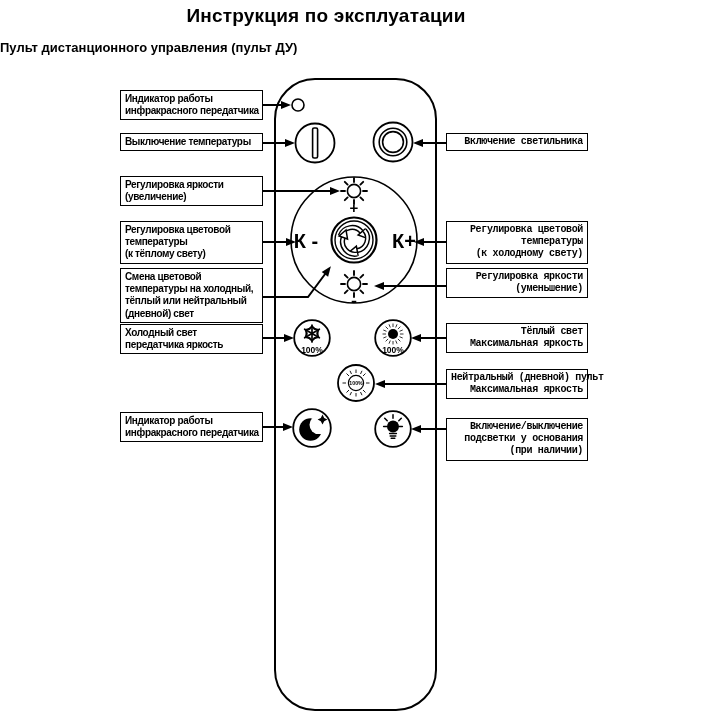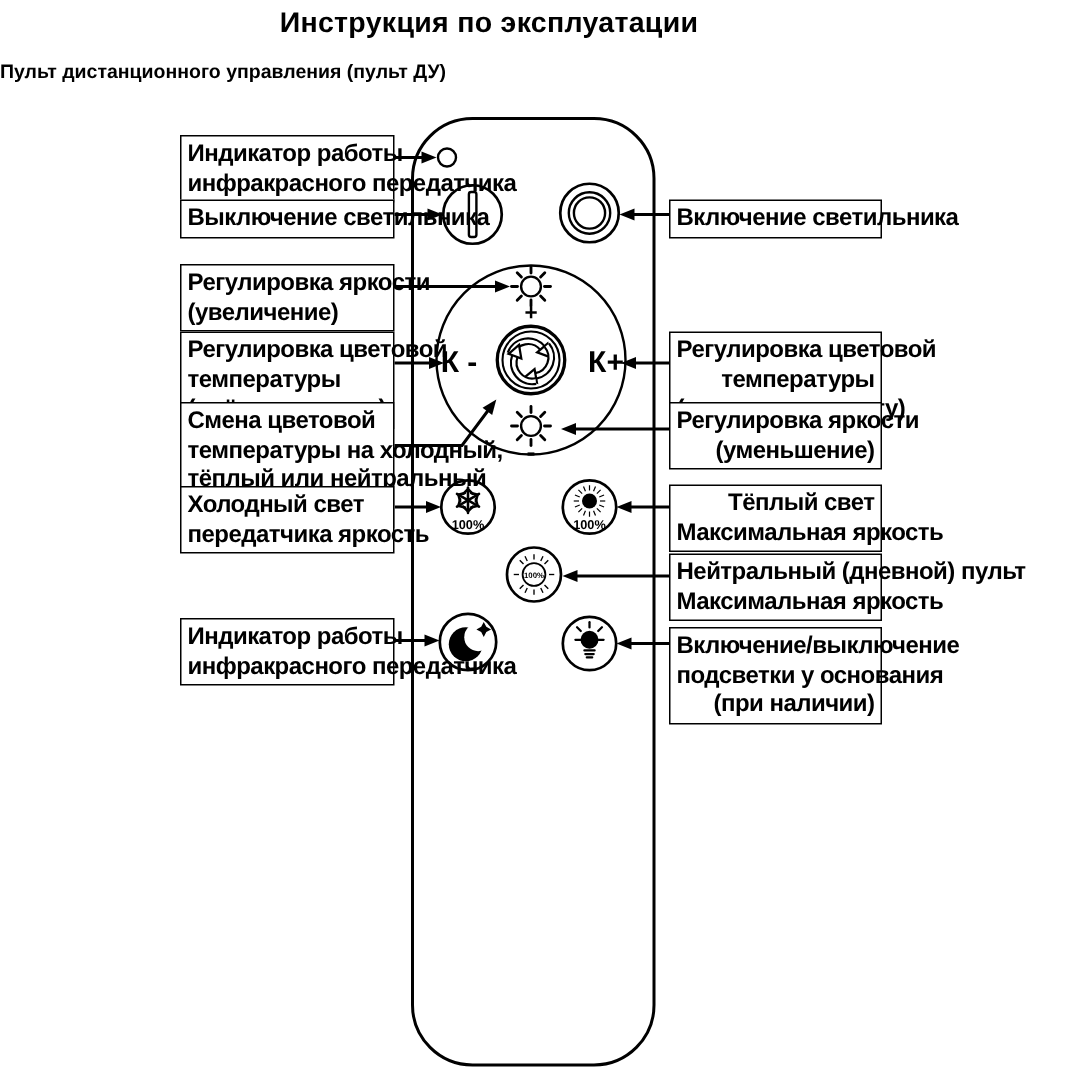--- a/index.html
+++ b/index.html
@@ -11,25 +11,25 @@
     position:absolute;top:5px;left:0;width:652px;text-align:center;
     font-size:19px;font-weight:bold;letter-spacing:.2px;
   }
   .subtitle{
     position:absolute;top:40px;left:0;width:720px;
     font-size:13px;font-weight:bold;
   }
   .callout{
     position:absolute;box-sizing:border-box;background:#fff;
     border:1.6px solid #000;padding:2px 4px;
-    font-size:16px;font-weight:bold;line-height:1.22;letter-spacing:-0.35px;
+    font-size:10px;font-weight:bold;line-height:1.22;letter-spacing:-0.35px;
     white-space:pre;z-index:2;
   }
   .lbox{left:120px;width:143px;text-align:left;}
-  .rbox{left:446px;width:142px;text-align:right;}
+  .rbox{left:446px;width:142px;text-align:right;font-family:Liberation Mono, monospace;}
   svg{position:absolute;top:0;left:0;z-index:1;font-family:"Liberation Sans",sans-serif;}
   svg text{font-weight:bold;fill:#000;}
 </style>
 </head>
 <body>
 
 <div class="title">Инструкция по эксплуатации</div>
 <div class="subtitle">Пульт дистанционного управления (пульт ДУ)</div>
 
 <svg width="720" height="720" viewBox="0 0 720 720">
@@ -226,21 +226,21 @@
     <line x1="448" y1="242" x2="423" y2="242" marker-end="url(#arr)"></line>
     <line x1="448" y1="286" x2="383" y2="286" marker-end="url(#arr)"></line>
     <line x1="448" y1="338" x2="420" y2="338" marker-end="url(#arr)"></line>
     <line x1="448" y1="384" x2="384" y2="384" marker-end="url(#arr)"></line>
     <line x1="448" y1="429" x2="420" y2="429" marker-end="url(#arr)"></line>
   </g>
 </svg>
 
 <div class="callout lbox" style="top:90px">Индикатор работы
 инфракрасного передатчика</div>
-<div class="callout lbox" style="top:133px">Выключение светильника</div>
+<div class="callout lbox" style="top:133px">Выключение температуры</div>
 <div class="callout lbox" style="top:176px">Регулировка яркости
 (увеличение)</div>
 <div class="callout lbox" style="top:221px">Регулировка цветовой
 температуры
 (к тёплому свету)</div>
 <div class="callout lbox" style="top:268px">Смена цветовой
 температуры на холодный,
 тёплый или нейтральный
 (дневной) свет</div>
 <div class="callout lbox" style="top:324px">Холодный свет

